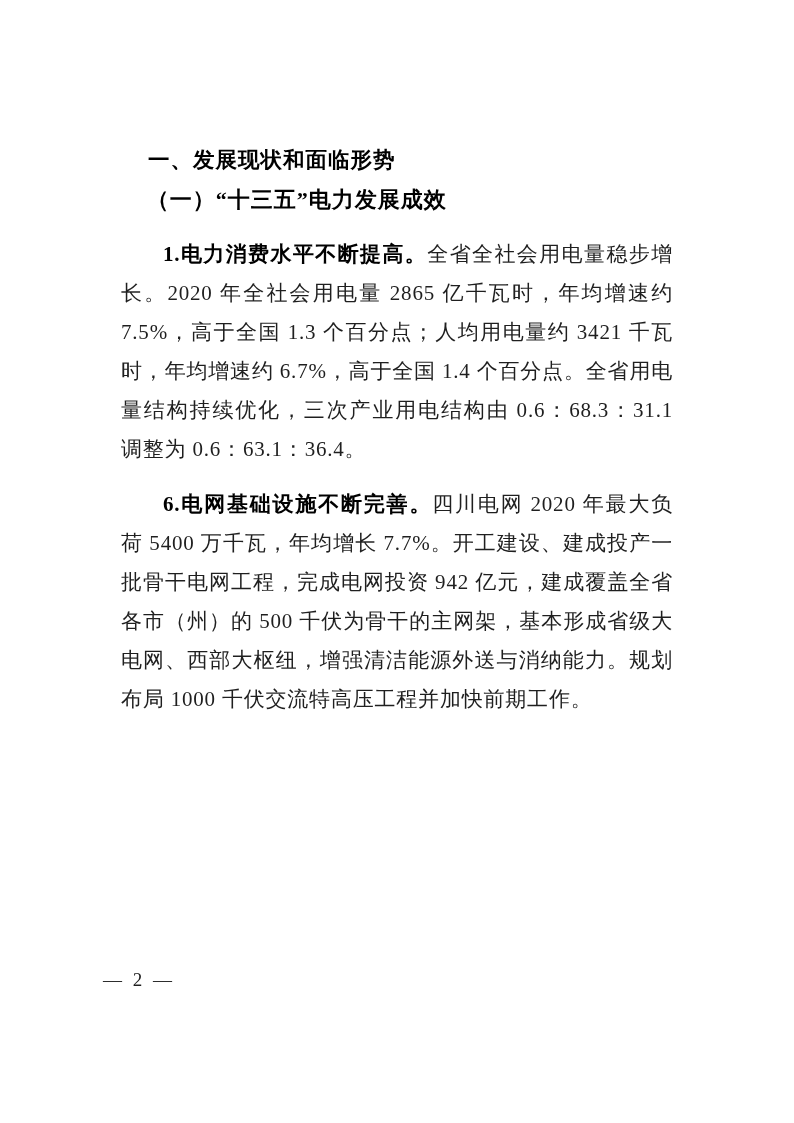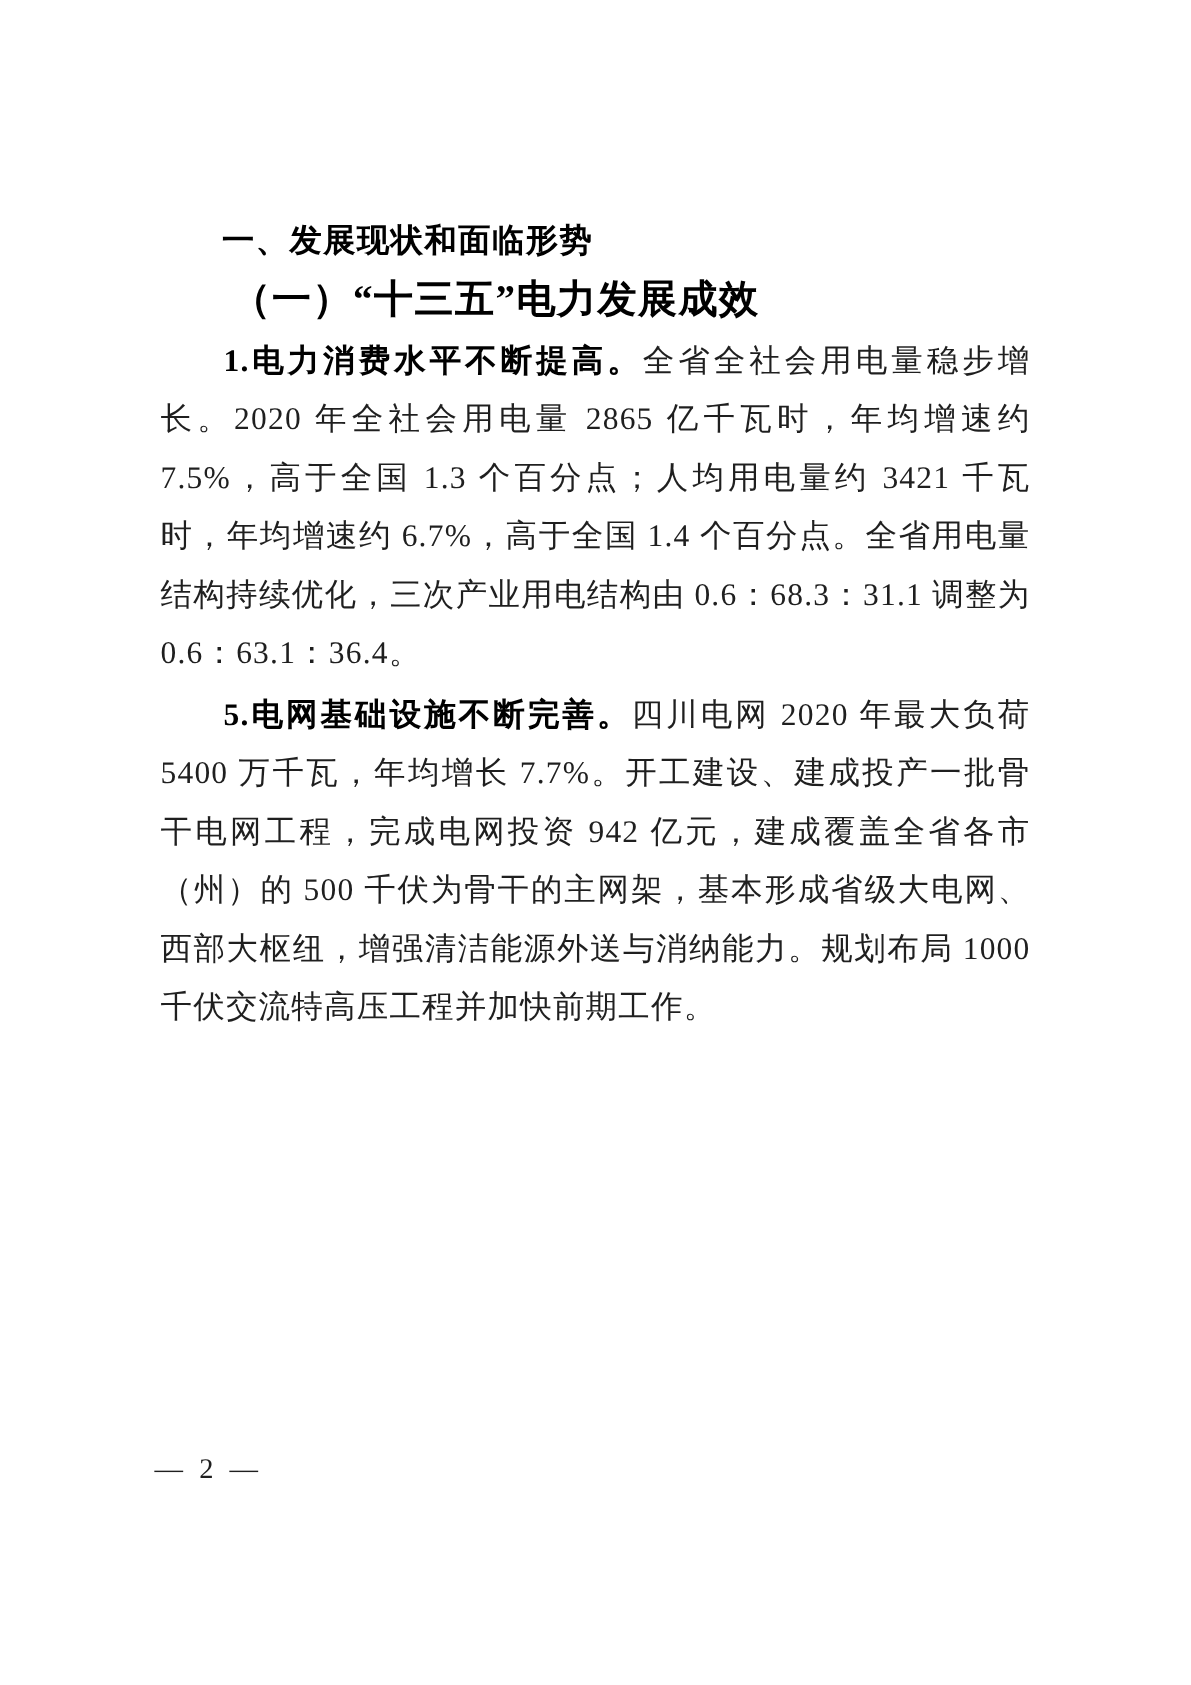--- a/index.html
+++ b/index.html
@@ -28,29 +28,29 @@
     font-size: 21.5px;
     line-height: 39px;
     font-weight: bold;
     color: #000000;
     text-indent: 2em;
     letter-spacing: 1px;
   }
   .h2 {
     margin: 0;
     font-family: "Liberation Serif", "DejaVu Serif", serif;
-    font-size: 26px;
+    font-size: 22px;
     line-height: 39px;
     font-weight: bold;
     color: #000000;
     text-indent: 1.9em;
     letter-spacing: 1px;
   }
   .para {
-    margin: 2px;
+    margin: 16px;
     font-size: 21px;
     line-height: 39px;
     text-indent: 2em;
     text-align: justify;
     letter-spacing: 0.8px;
     color: #1f1f1f;
   }
   .para .lead {
     font-weight: bold;
     color: #000000;
@@ -72,19 +72,19 @@
 <div class="page">
   <div class="content">
 
     <div class="h1">一、发展现状和面临形势</div>
 
     <div class="h2">（一）“十三五”电力发展成效</div>
 
     <p class="para"><span class="lead">1.电力消费水平不断提高。</span><span>全省全社会用电量稳步增长。2020 年全社会用电量 2865 亿千瓦时，年均增速约 7.5%，高于全国 1.3 个百分点；人均用电量约 3421 千瓦时，年均增速约 6.7%，高于全国 1.4 个百分点。全省用电量结构持续优化，三次产业用电结构由 0.6：68.3：31.1 调整为 0.6：63.1：36.4。</span></p>
 
 
-    <p class="para"><span class="lead">5.电网基础设施不断完善。</span><span>四川电网 2020 年最大负荷 5400 万千瓦，年均增长 7.7%。开工建设、建成投产一批骨干电网工程，完成电网投资 942 亿元，建成覆盖全省各市（州）的 500 千伏为骨干的主网架，基本形成省级大电网、西部大枢纽，增强清洁能源外送与消纳能力。规划布局 1000 千伏交流特高压工程并加快前期工作。</span></p>
+    <p class="para"><span class="lead">6.电网基础设施不断完善。</span><span>四川电网 2020 年最大负荷 5400 万千瓦，年均增长 7.7%。开工建设、建成投产一批骨干电网工程，完成电网投资 942 亿元，建成覆盖全省各市（州）的 500 千伏为骨干的主网架，基本形成省级大电网、西部大枢纽，增强清洁能源外送与消纳能力。规划布局 1000 千伏交流特高压工程并加快前期工作。</span></p>
 
 
   </div>
 
   <div class="footer">— 2 —</div>
 </div>
 
 </body></html>

